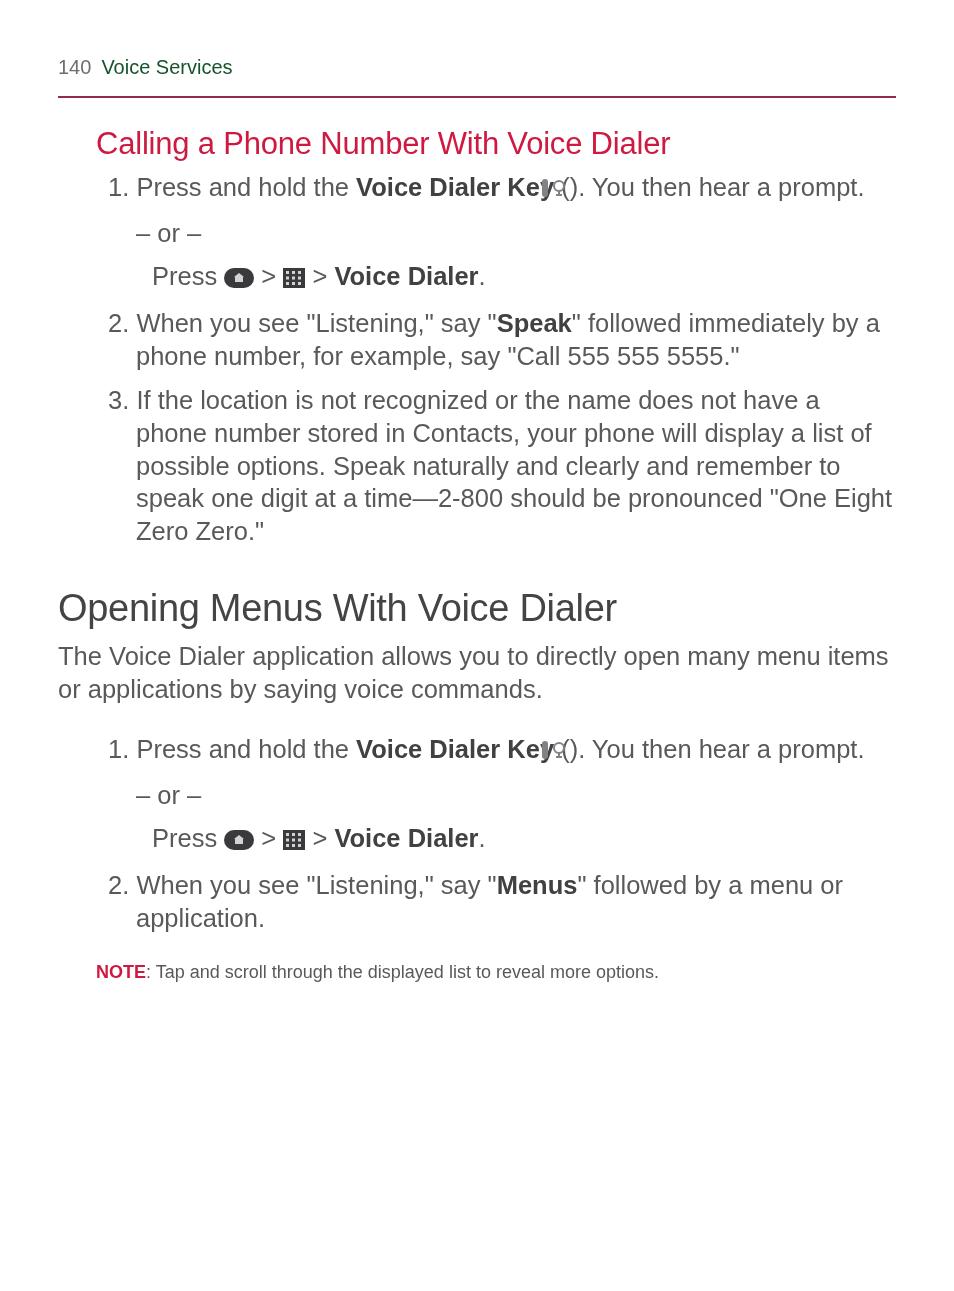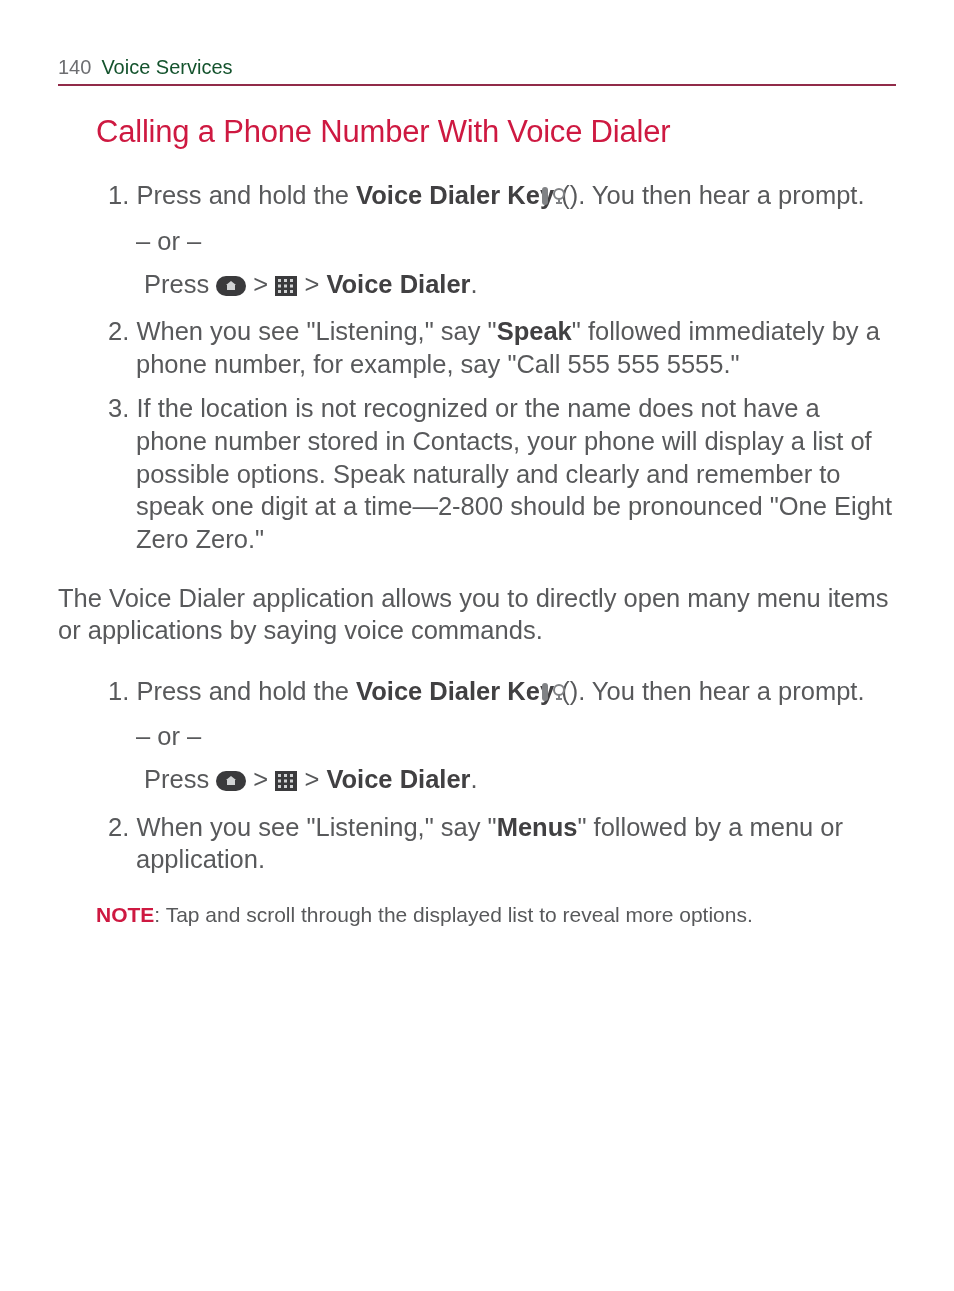--- a/index.html
+++ b/index.html
@@ -14,36 +14,36 @@
     -webkit-font-smoothing: antialiased;
   }
   .page {
     padding: 55px 58px 60px 58px;
   }
   .page-header {
     display: flex;
     align-items: baseline;
     gap: 10px;
     border-bottom: 2px solid #912b49;
-    padding-bottom: 3px;
+    padding-bottom: 15px;
     margin-bottom: 26px;
   }
   .page-num {
     color: #6d6e71;
     font-size: 20px;
   }
   .page-section {
     color: #14532d;
     font-size: 20px;
   }
   .sub-heading {
     color: #ce1941;
     font-size: 31px;
     font-weight: 300;
-    margin: 0 0 28px 38px;
+    margin: 0 0 8px 38px;
     letter-spacing: -0.2px;
   }
   .main-heading {
     color: #434445;
     font-size: 38px;
     font-weight: 300;
     margin: 24px 0 8px 0;
     letter-spacing: -0.3px;
   }
   .body-para {
@@ -62,29 +62,29 @@
   ol.steps > li .num {
     display: inline;
   }
   .or {
     display: block;
     margin: 10px 0 10px 0;
     text-indent: 0;
   }
   .press-line {
     display: block;
-    margin: 0 0 0 8px;
+    margin: 0 0 0 16px;
     text-indent: 0;
   }
   strong.bold {
     font-weight: 700;
     color: #414042;
   }
   .note {
-    font-size: 21px;
+    font-size: 18px;
     margin: 4px 0 8px 38px;
   }
   .note-label {
     color: #ce1941;
     font-weight: 700;
   }
   .icon {
     display: inline-block;
     vertical-align: -3px;
   }
@@ -134,20 +134,21 @@
     <li>
       <span class="num">2.</span>
       <span>When you see "Listening," say "</span><strong class="bold">Speak</strong><span>" followed immediately by a phone number, for example, say "Call 555 555 5555."</span>
     </li>
     <li>
       <span class="num">3.</span>
       <span>If the location is not recognized or the name does not have a phone number stored in Contacts, your phone will display a list of possible options. Speak naturally and clearly and remember to speak one digit at a time—2-800 should be pronounced "One Eight Zero Zero."</span>
     </li>
   </ol>
 
+  <h1 class="main-heading">Opening Menus With Voice Dialer</h1>
   <p class="body-para">The Voice Dialer application allows you to directly open many menu items or applications by saying voice commands.</p>
 
   <ol class="steps">
     <li>
       <span class="num">1.</span>
       <span>Press and hold the </span><strong class="bold">Voice Dialer Key</strong><span> (</span><span class="icon"><svg width="26" height="22" viewBox="0 0 26 22">
             <rect x="0" y="2" width="6" height="18" rx="3" fill="#808285"></rect>
             <circle cx="17" cy="9" r="5" fill="none" stroke="#808285" stroke-width="2"></circle>
             <path d="M17 14 v4 M14 18 h6" stroke="#808285" stroke-width="2" fill="none"></path>
           </svg></span><span>). You then hear a prompt.</span>

